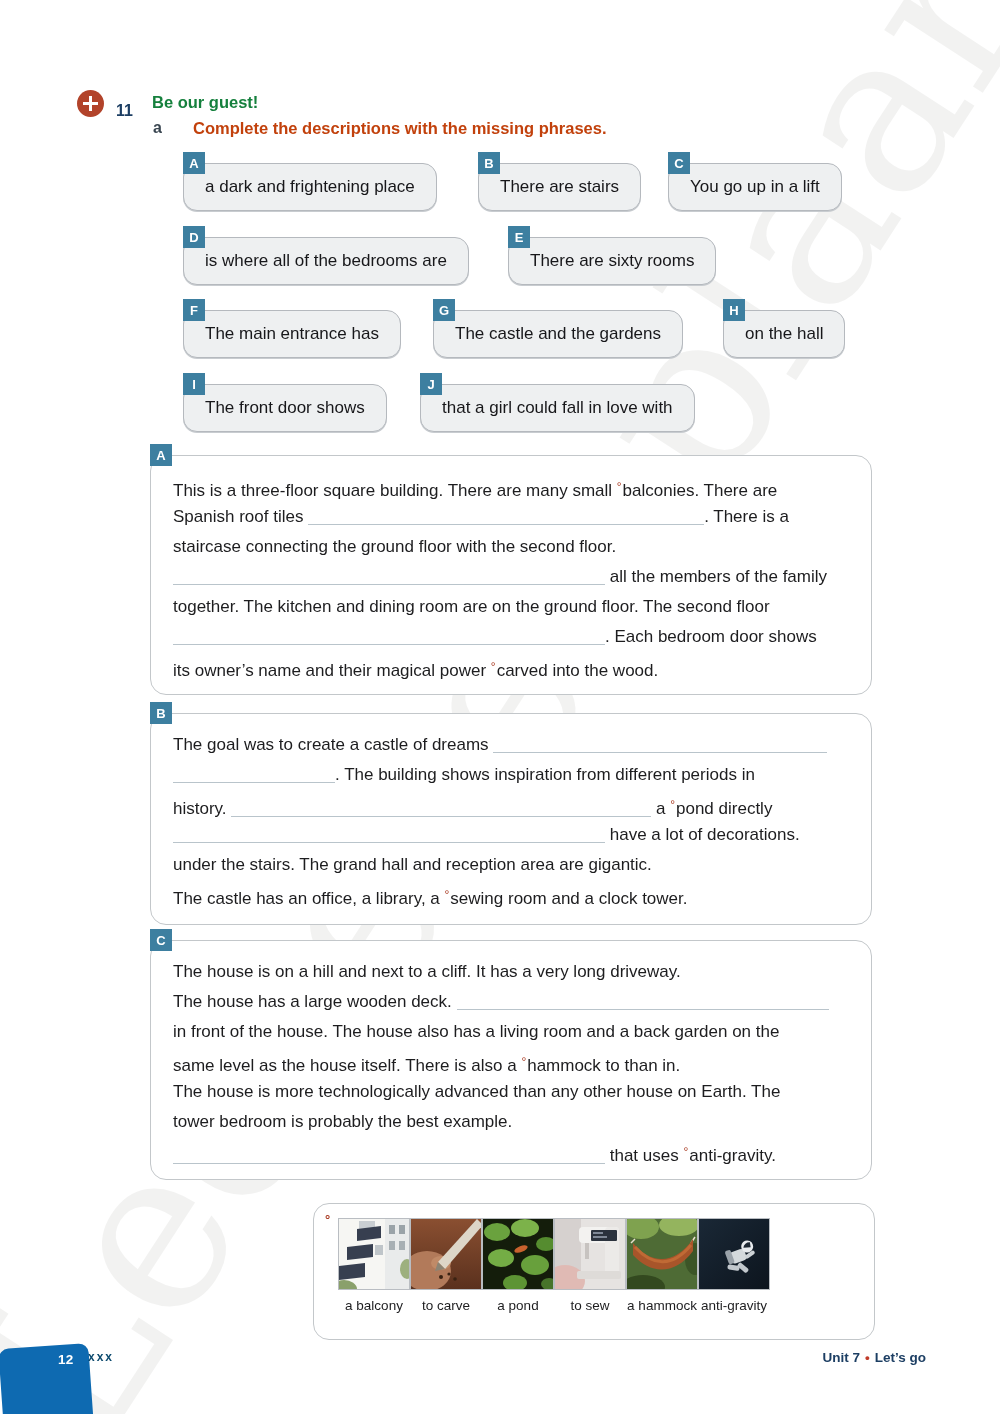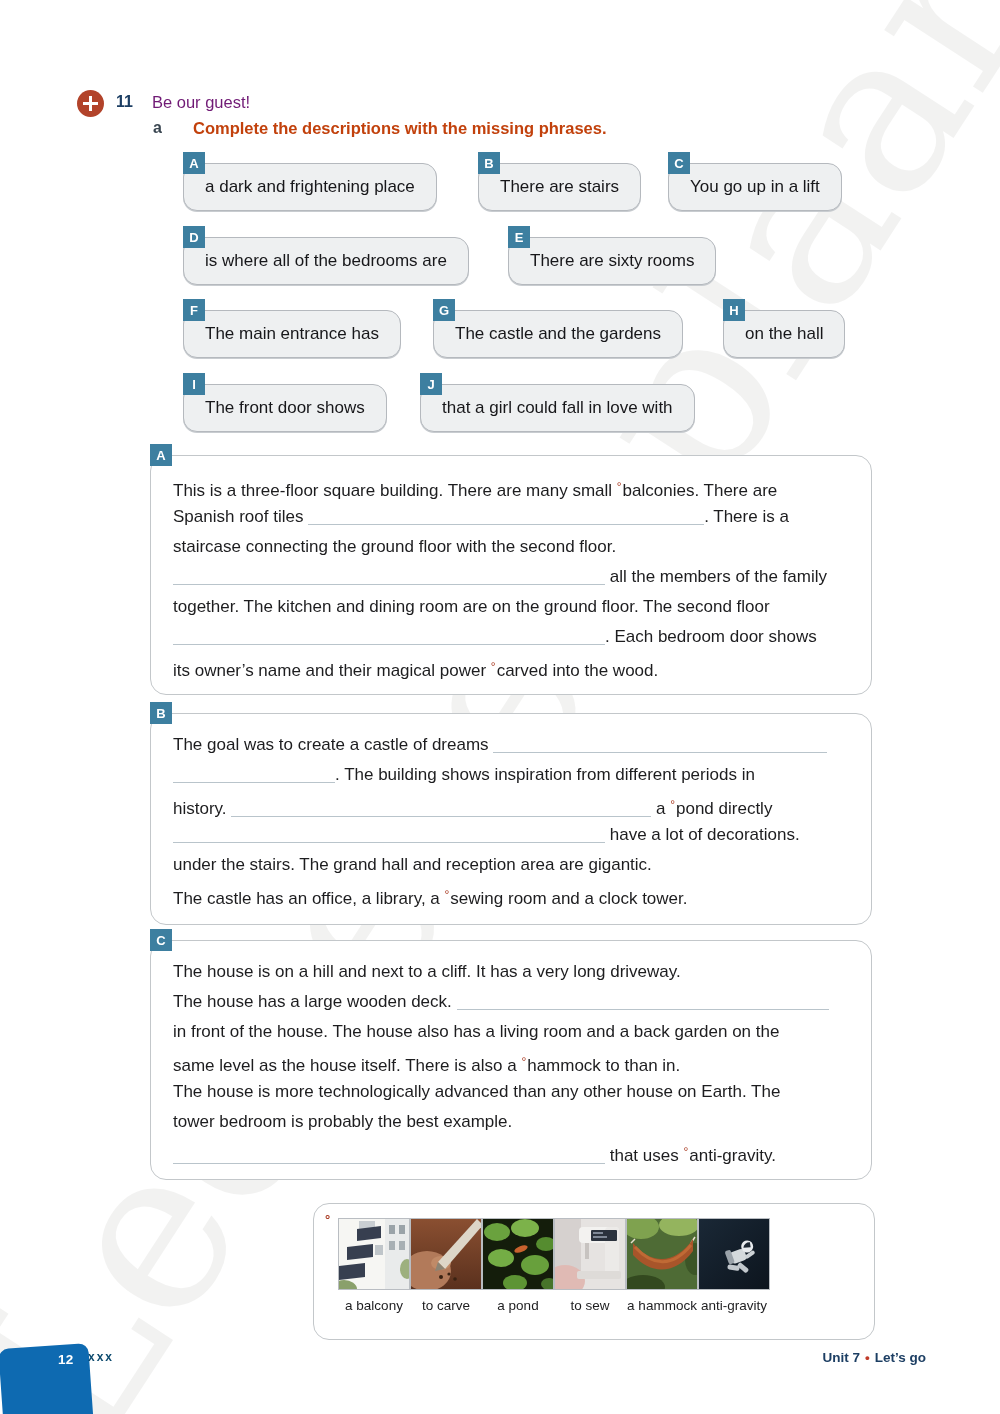--- a/index.html
+++ b/index.html
@@ -18,22 +18,22 @@
   }
   .layer{ position:absolute; inset:0; z-index:1; }
 
   
   .plus-badge{
     position:absolute; left:77px; top:90px; width:27px; height:27px;
     border-radius:50%; background:#b2432a; color:#fff;
     display:flex; align-items:center; justify-content:center;
   }
   .plus-badge svg{ display:block; }
-  .ex-num{ position:absolute; left:116px; top:93px; font-size:16px; font-weight:bold; color:#1c3e63; }
-  .ex-title{ position:absolute; left:152px; top:93px; font-size:16.5px; font-weight:normal; color:#701a75; }
+  .ex-num{ position:absolute; left:116px; top:102px; font-size:16px; font-weight:bold; color:#1c3e63; }
+  .ex-title{ position:absolute; left:152px; top:93px; font-size:16.5px; font-weight:bold; color:#15803d; }
   .ex-sub{ position:absolute; left:153px; top:119px; font-size:16px; font-weight:bold; color:#3a4651; }
   .ex-instruction{ position:absolute; left:193px; top:119px; font-size:16.5px; font-weight:600; color:#c2410c; }
 
   
   .chip{
     position:absolute; height:48px;
     background:#eef0f1; border:1.5px solid #b5b9be; border-radius:14px;
     display:flex; align-items:center; white-space:nowrap;
     padding:0 21px; font-size:17px; color:#17171a;
     box-shadow:0 1px 0 #c8ccd0;

